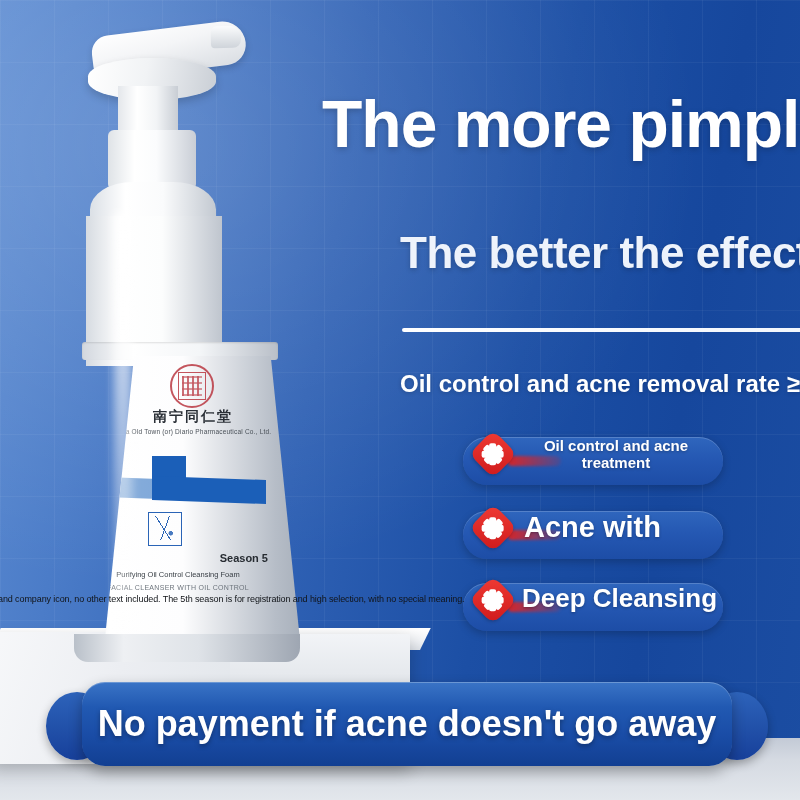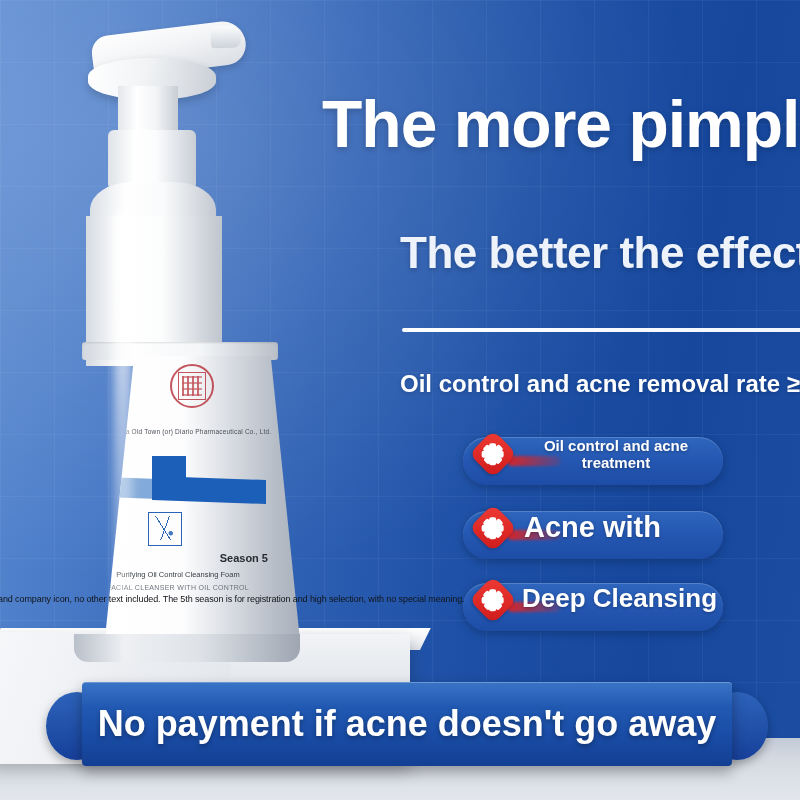--- a/index.html
+++ b/index.html
@@ -256,21 +256,21 @@
   
   .banner-wrap{position:absolute;left:62px;top:682px;width:690px;height:88px;}
   .banner-cap{
     position:absolute;top:10px;width:62px;height:68px;border-radius:50%;
     background:linear-gradient(180deg,#2d63ba,#17409a);
     box-shadow:0 4px 10px rgba(0,0,0,.3);
   }
   .banner-cap.l{left:-16px;}
   .banner-cap.r{right:-16px;}
   .banner{
-    position:absolute;left:20px;top:0;width:650px;height:84px;border-radius:4px;
+    position:absolute;left:20px;top:0;width:650px;height:84px;border-radius:23px;
     background:linear-gradient(180deg,#3a74c6 0%,#2159b2 30%,#1a4da7 62%,#123f92 100%);
     box-shadow:0 6px 14px rgba(0,0,0,.32), inset 0 1px 0 rgba(255,255,255,.25);
     display:flex;align-items:center;justify-content:center;
   }
   .banner-text{
     color:#ffffff;font-size:36px;font-weight:700;white-space:nowrap;
     text-shadow:0 2px 5px rgba(0,0,0,.35);
   }
 
   
@@ -296,20 +296,21 @@
   <div class="bottle">
     <div class="pump-nozzle"></div>
     <div class="pump-collar"></div>
     <div class="pump-stem"></div>
     <div class="bottle-neck"></div>
     <div class="bottle-shoulder"></div>
     <div class="bottle-body"></div>
     <div class="bottle-ring"></div>
     <div class="bottle-cone">
       <div class="seal"></div>
+      <div class="brand-cn">南宁同仁堂</div>
       <div class="brand-en">Leka Old Town (or) Diario Pharmaceutical Co., Ltd.</div>
 
       <div class="deco-bar-light"></div>
       <div class="deco-bar-dark"></div>
       <div class="deco-bar-dark2"></div>
 
       <div class="mini-logo"></div>
 
       <div class="prod-name">Season 5</div>
       <div class="prod-sub">Purifying Oil Control Cleansing Foam</div>

